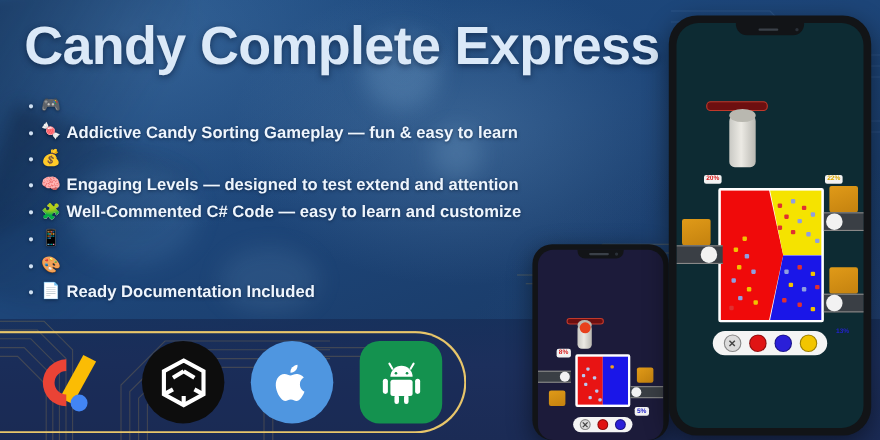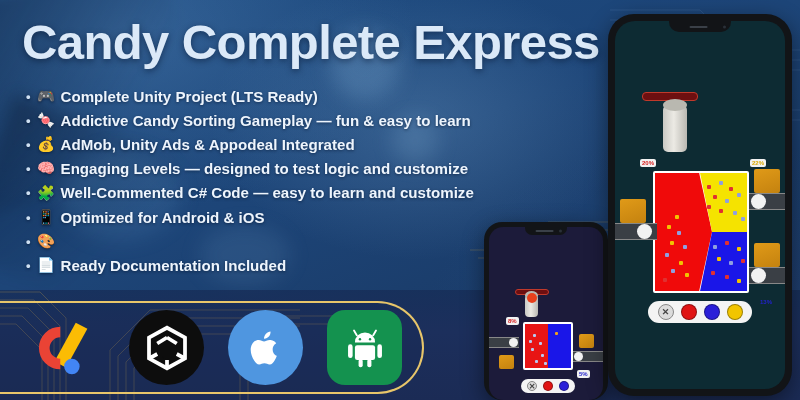--- a/index.html
+++ b/index.html
@@ -164,46 +164,43 @@
       <path d="M754 120 L800 120"></path>
     </g>
   </svg>
 
   <div class="title">Candy Complete Express</div>
 
   <div class="features">
     <div class="feat">
       <span class="dot">•</span>
       <span class="emo">🎮</span>
-      <span>Complete Unity Project (LTS Ready)</span>
     </div>
     <div class="feat">
       <span class="dot">•</span>
       <span class="emo">🍬</span>
       <span>Addictive Candy Sorting Gameplay — fun &amp; easy to learn</span>
     </div>
     <div class="feat">
       <span class="dot">•</span>
       <span class="emo">💰</span>
-      <span>AdMob, Unity Ads &amp; Appodeal Integrated</span>
     </div>
     <div class="feat">
       <span class="dot">•</span>
       <span class="emo">🧠</span>
-      <span>Engaging Levels — designed to test logic and customize</span>
+      <span>Engaging Levels — designed to test extend and attention</span>
     </div>
     <div class="feat">
       <span class="dot">•</span>
       <span class="emo">🧩</span>
       <span>Well-Commented C# Code — easy to learn and customize</span>
     </div>
     <div class="feat">
       <span class="dot">•</span>
       <span class="emo">📱</span>
-      <span>Optimized for Android &amp; iOS</span>
     </div>
     <div class="feat">
       <span class="dot">•</span>
       <span class="emo">🎨</span>
     </div>
     <div class="feat">
       <span class="dot">•</span>
       <span class="emo">📄</span>
       <span>Ready Documentation Included</span>
     </div>

